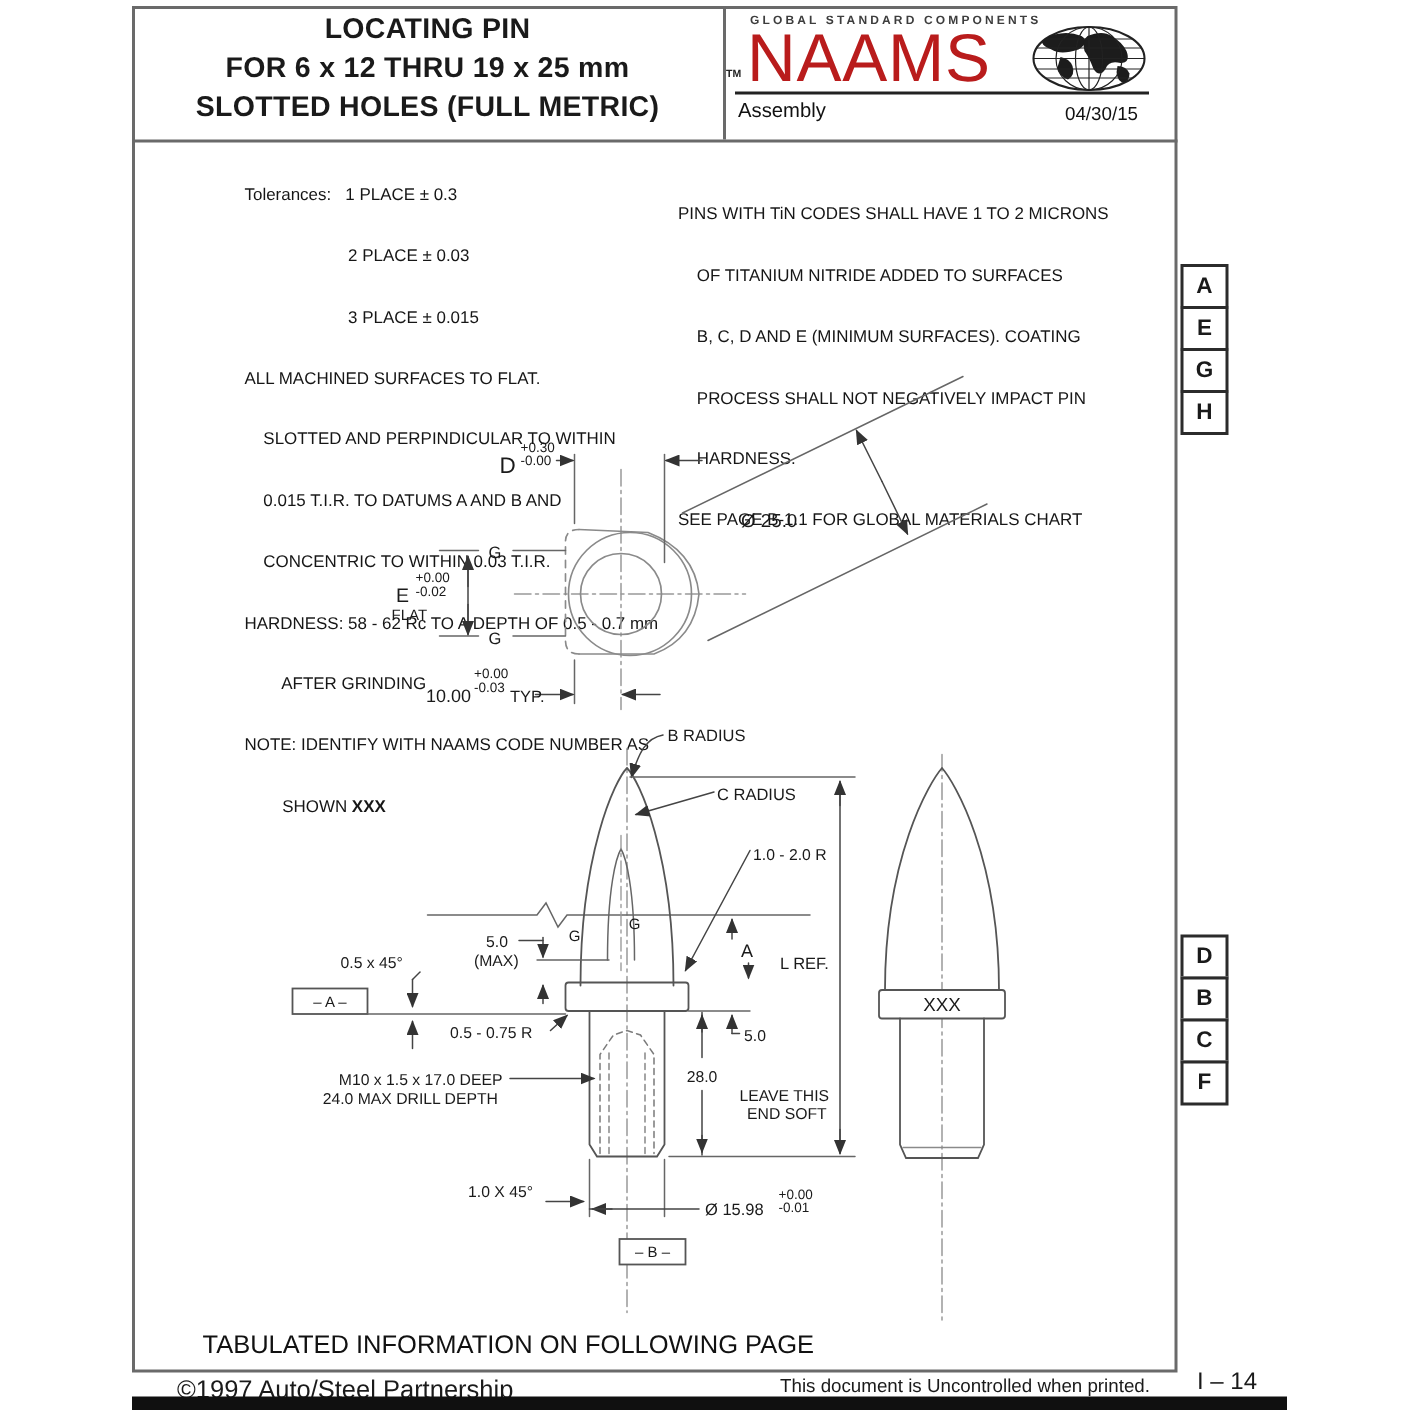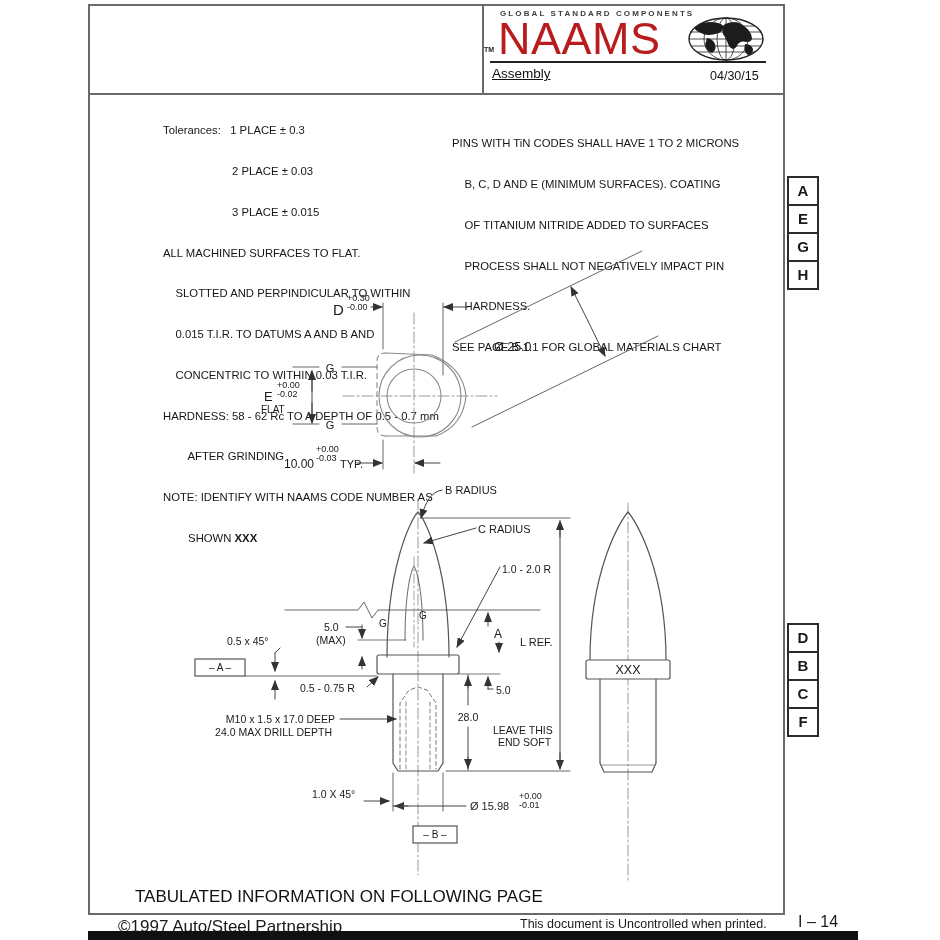--- a/index.html
+++ b/index.html
@@ -7,21 +7,21 @@
         font-family:"Liberation Sans",sans-serif;color:#1a1a1a;}
   .abs{position:absolute;}
   .border-frame{left:88px;top:4px;width:697px;height:911px;border:2px solid #6a6a6a;box-sizing:border-box;}
   .titleblock-divider{left:482px;top:4px;width:0;height:89px;border-left:2px solid #6a6a6a;}
   .titleblock-bottom{left:88px;top:93px;width:697px;height:0;border-top:2px solid #6a6a6a;}
   .title{left:90px;top:7px;width:390px;text-align:center;font-weight:bold;font-size:19px;line-height:26px;letter-spacing:.2px;}
   .tagline{left:500px;top:9px;font-size:8px;letter-spacing:2.1px;color:#3d3d3d;font-weight:bold;}
   .brand{left:498px;top:13px;font-size:45px;font-weight:400;letter-spacing:.5px;color:#b91c1c;}
   .tm{left:484px;top:46px;font-size:7px;font-weight:bold;color:#222;}
   .logo-underline{left:490px;top:61px;width:276px;height:2px;background:#222;}
-  .assembly{left:492px;top:66px;font-size:13.5px;color:#111;text-decoration:underline;}
+  .assembly{left:492px;top:66px;font-size:13.5px;color:#111;}
   .date{left:710px;top:69px;font-size:12.5px;color:#111;}
   .notes{font-size:11.3px;line-height:13.6px;white-space:pre;color:#161616;}
   .notes-left{left:163px;top:97px;}
   .notes-right{left:452px;top:110px;}
   .zones{left:787px;width:30px;display:flex;flex-direction:column;}
   .zone-box{width:28px;height:26px;border:2px solid #2b2b2b;margin-top:-2px;background:#fff;
             text-align:center;line-height:26px;font-weight:bold;font-size:15px;}
   .tabulated{left:135px;top:887px;font-size:17px;color:#111;}
   .footer-copy{left:118px;top:917px;font-size:17px;}
   .footer-url{left:318px;top:917px;font-size:12.5px;margin-top:36px;}
@@ -32,20 +32,25 @@
 </style>
 </head>
 <body>
 
 <div class="page">
 
   <div class="abs border-frame"></div>
   <div class="abs titleblock-divider"></div>
   <div class="abs titleblock-bottom"></div>
 
+  <div class="abs title">
+    <div>LOCATING PIN</div>
+    <div>FOR 6 x 12 THRU 19 x 25 mm</div>
+    <div>SLOTTED HOLES (FULL METRIC)</div>
+  </div>
 
   <div class="abs tagline">GLOBAL STANDARD COMPONENTS</div>
   <div class="abs tm">TM</div>
   <div class="abs brand">NAAMS</div>
   <svg class="abs" style="left:687px;top:16px;" width="80" height="47">
     <defs>
         <clipPath id="globeclip">
           <ellipse cx="39" cy="23" rx="37" ry="21"></ellipse>
         </clipPath>
       </defs>
@@ -77,22 +82,22 @@
     <div>    SLOTTED AND PERPINDICULAR TO WITHIN</div>
     <div>    0.015 T.I.R. TO DATUMS A AND B AND</div>
     <div>    CONCENTRIC TO WITHIN 0.03 T.I.R.</div>
     <div>HARDNESS: 58 - 62 Rc TO A DEPTH OF 0.5 - 0.7 mm</div>
     <div>        AFTER GRINDING</div>
     <div>NOTE: IDENTIFY WITH NAAMS CODE NUMBER AS</div>
     <div><span>        SHOWN </span><b>XXX</b></div>
   </div>
   <div class="abs notes notes-right">
     <div>PINS WITH TiN CODES SHALL HAVE 1 TO 2 MICRONS</div>
+    <div>    OF TITANIUM NITRIDE ADDED TO SURFACES</div>
     <div>    B, C, D AND E (MINIMUM SURFACES). COATING</div>
-    <div>    OF TITANIUM NITRIDE ADDED TO SURFACES</div>
     <div>    PROCESS SHALL NOT NEGATIVELY IMPACT PIN</div>
     <div>    HARDNESS.</div>
     <div>SEE PAGE B-1.1 FOR GLOBAL MATERIALS CHART</div>
   </div>
 
   <div class="abs zones" style="top:178px;">
     <div class="zone-box">A</div>
     <div class="zone-box">E</div>
     <div class="zone-box">G</div>
     <div class="zone-box">H</div>

